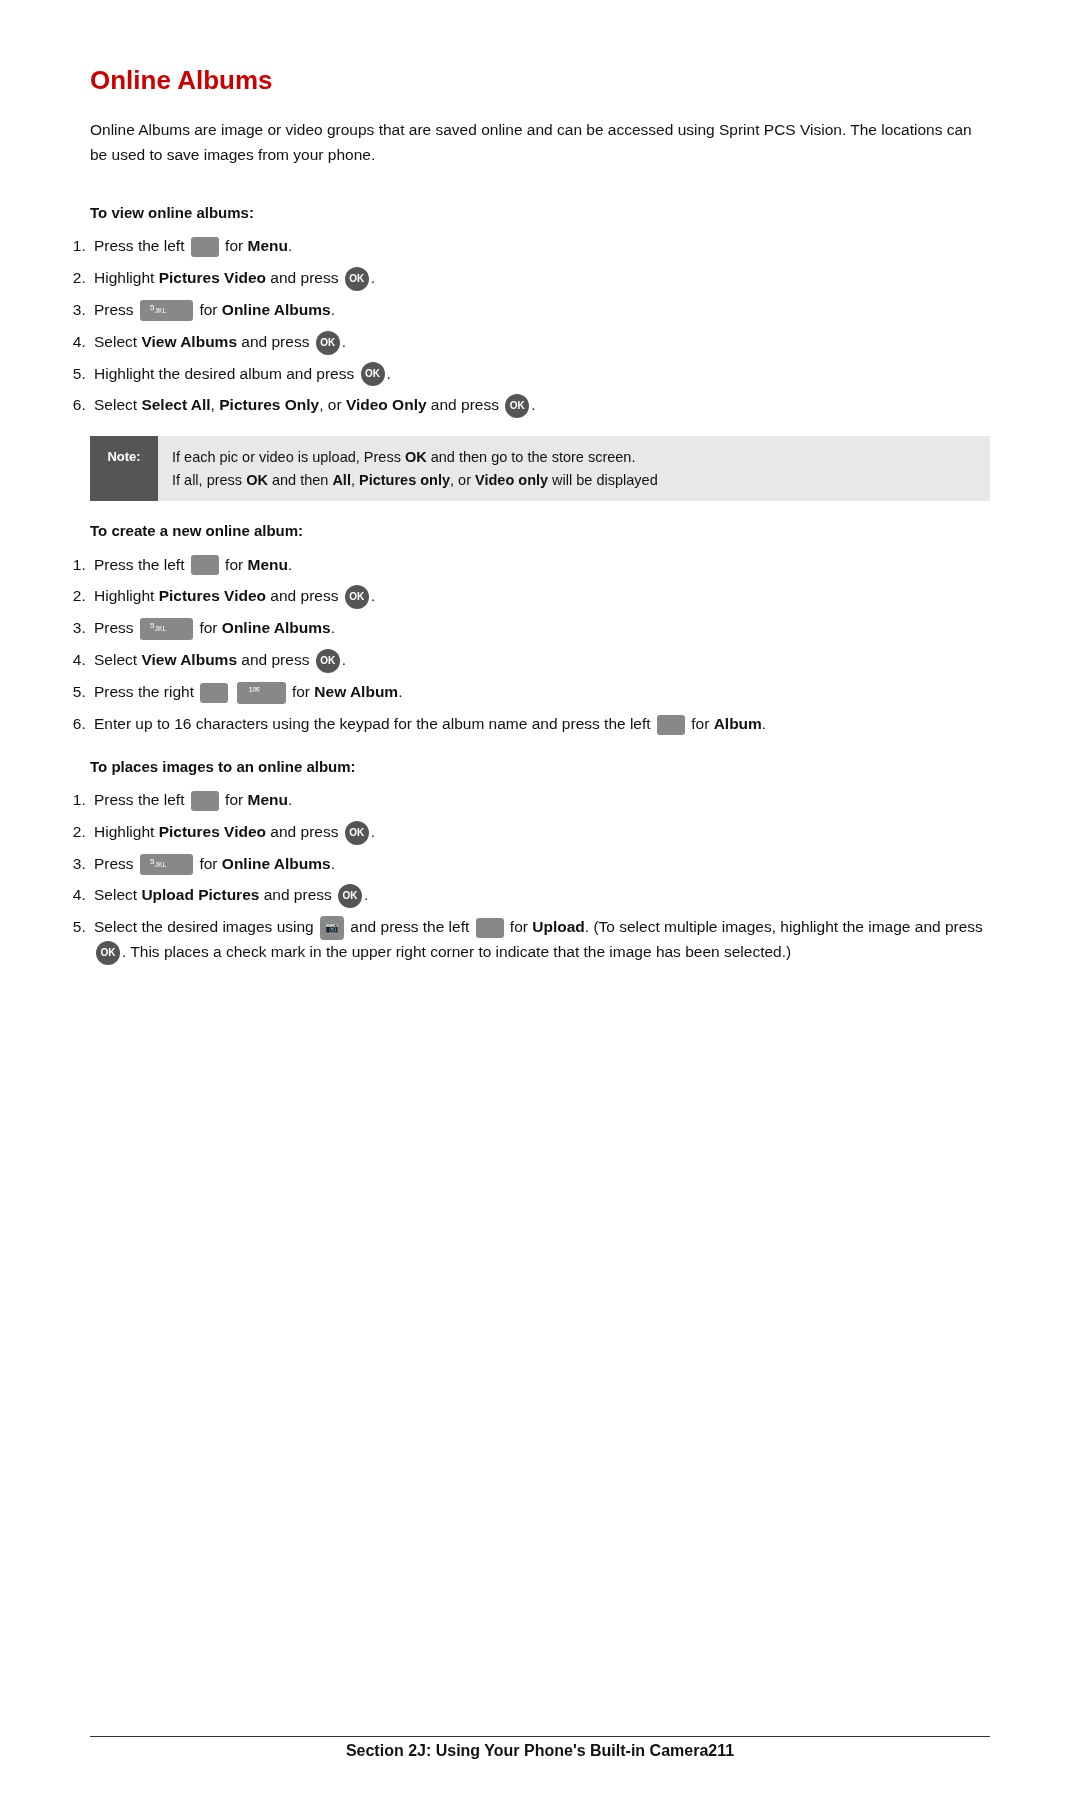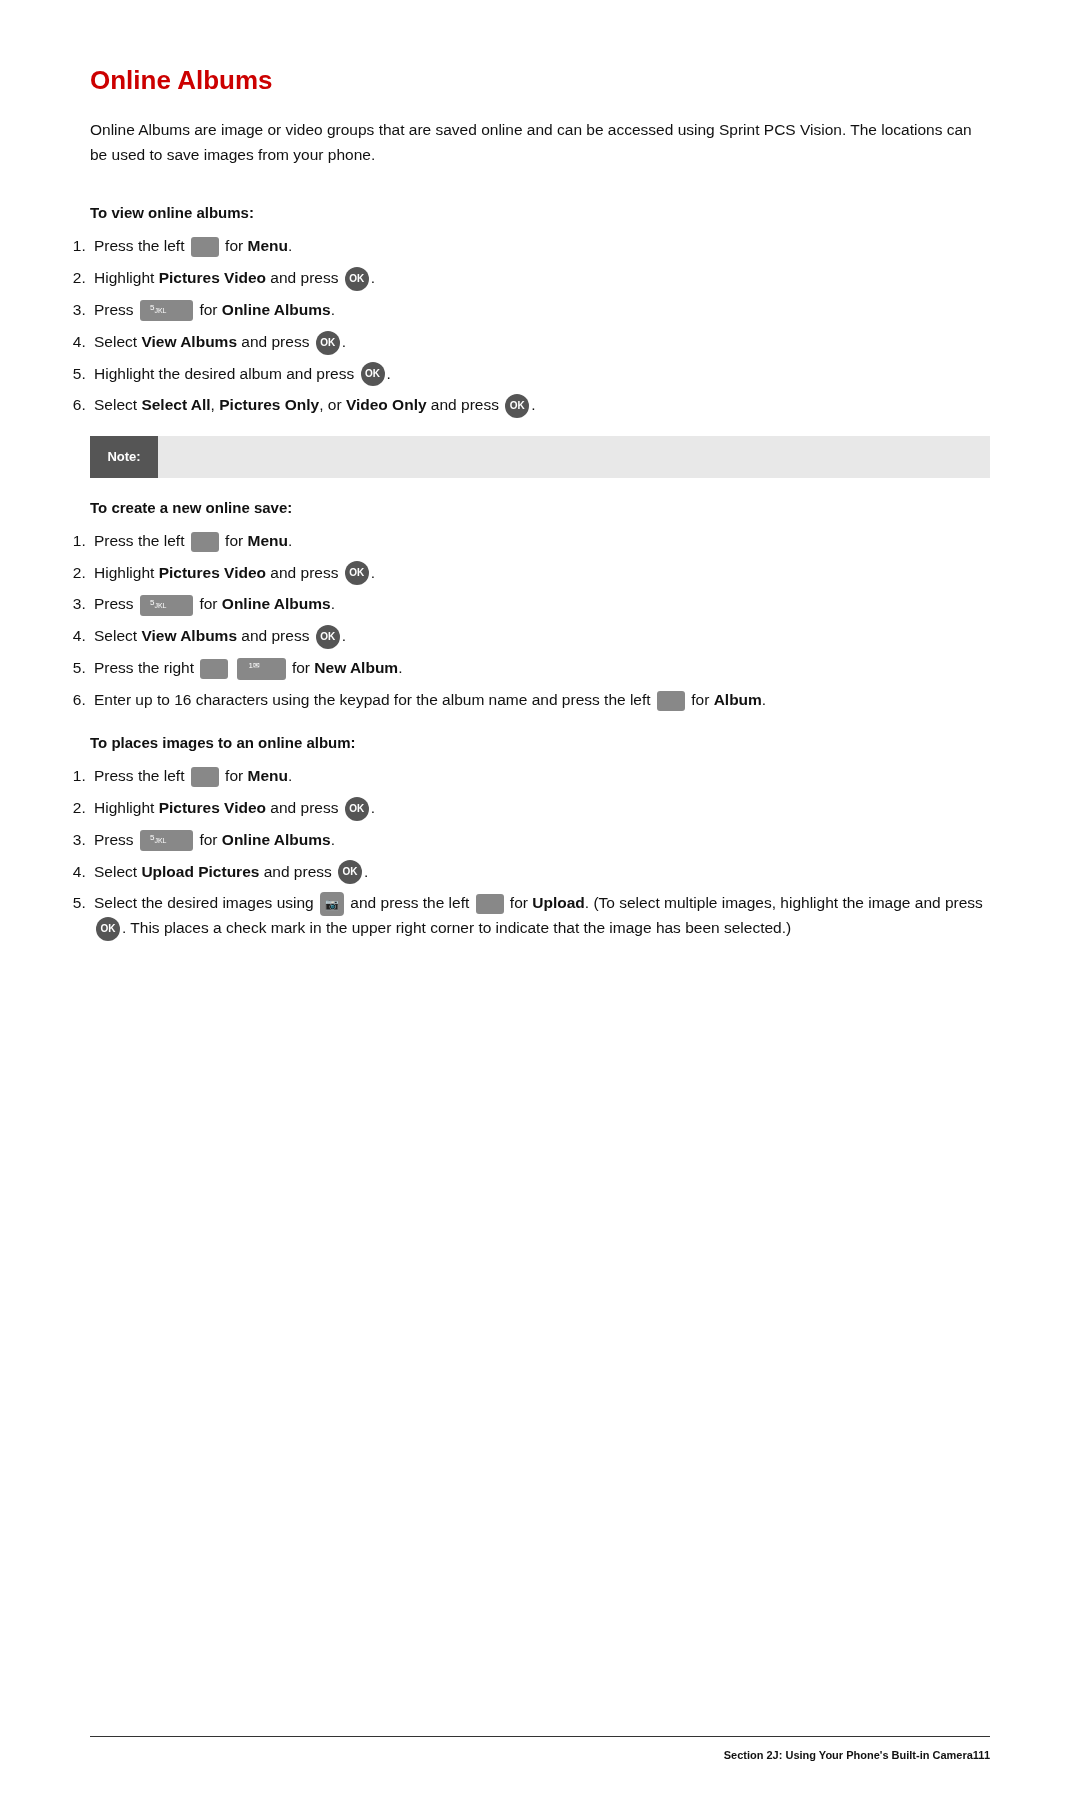--- a/index.html
+++ b/index.html
@@ -119,25 +119,25 @@
       padding: 10px 14px;
       font-size: 14.5px;
       line-height: 1.55;
     }
     .page-footer {
       position: absolute;
       bottom: 36px;
       left: 90px;
       right: 90px;
       display: flex;
-      justify-content: flex-end;
-      font-size: 11px;
+      justify-content: center;
+      font-size: 16px;
       font-weight: bold;
       border-top: 1px solid #333;
-      padding-top: 10px;
+      padding-top: 2px;
     }
     .camera-icon-btn {
       display: inline-flex;
       align-items: center;
       justify-content: center;
       background: #888;
       border-radius: 4px;
       width: 24px;
       height: 24px;
       vertical-align: middle;
@@ -170,23 +170,27 @@
   <li>
     Highlight the desired album and press <span class="ok-btn">OK</span>.
   </li>
   <li>
     Select <strong>Select All</strong>, <strong>Pictures Only</strong>, or <strong>Video Only</strong> and press <span class="ok-btn">OK</span>.
   </li>
 </ol>
 
 <div class="note-box">
   <div class="note-label">Note:</div>
+  <div class="note-content">
+    If each pic or video is upload, Press <strong>OK</strong> and then go to the store screen.<br>
+    If all, press <strong>OK</strong> and then <strong>All</strong>, <strong>Pictures only</strong>, or <strong>Video only</strong> will be displayed
+  </div>
 </div>
 
-<p class="section-heading">To create a new online save:</p>
+<p class="section-heading">To create a new online album:</p>
 <ol>
   <li>
     Press the left <span class="softkey">&nbsp;&nbsp;&nbsp;&nbsp;</span> for <strong>Menu</strong>.
   </li>
   <li>
     Highlight <strong>Pictures Video</strong> and press <span class="ok-btn">OK</span>.
   </li>
   <li>
     Press <span class="softkey-5"><sup style="font-size:8px;position:relative;top:0;left:0;transform:none;">5<sub style="font-size:7px;">JKL</sub></sup>&nbsp;&nbsp;&nbsp;&nbsp;&nbsp;&nbsp;</span> for <strong>Online Albums</strong>.
   </li>
@@ -215,14 +219,14 @@
   <li>
     Select <strong>Upload Pictures</strong> and press <span class="ok-btn">OK</span>.
   </li>
   <li>
     Select the desired images using <span class="camera-icon-btn">📷</span> and press the left <span class="softkey">&nbsp;&nbsp;&nbsp;&nbsp;</span> for <strong>Upload</strong>. (To select multiple images, highlight the image and press <span class="ok-btn">OK</span>. This places a check mark in the upper right corner to indicate that the image has been selected.)
   </li>
 </ol>
 
 <div class="page-footer">
   <span>Section 2J: Using Your Phone's Built-in Camera</span>
-  <span>111</span>
+  <span>211</span>
 </div>
 
 </body></html>

